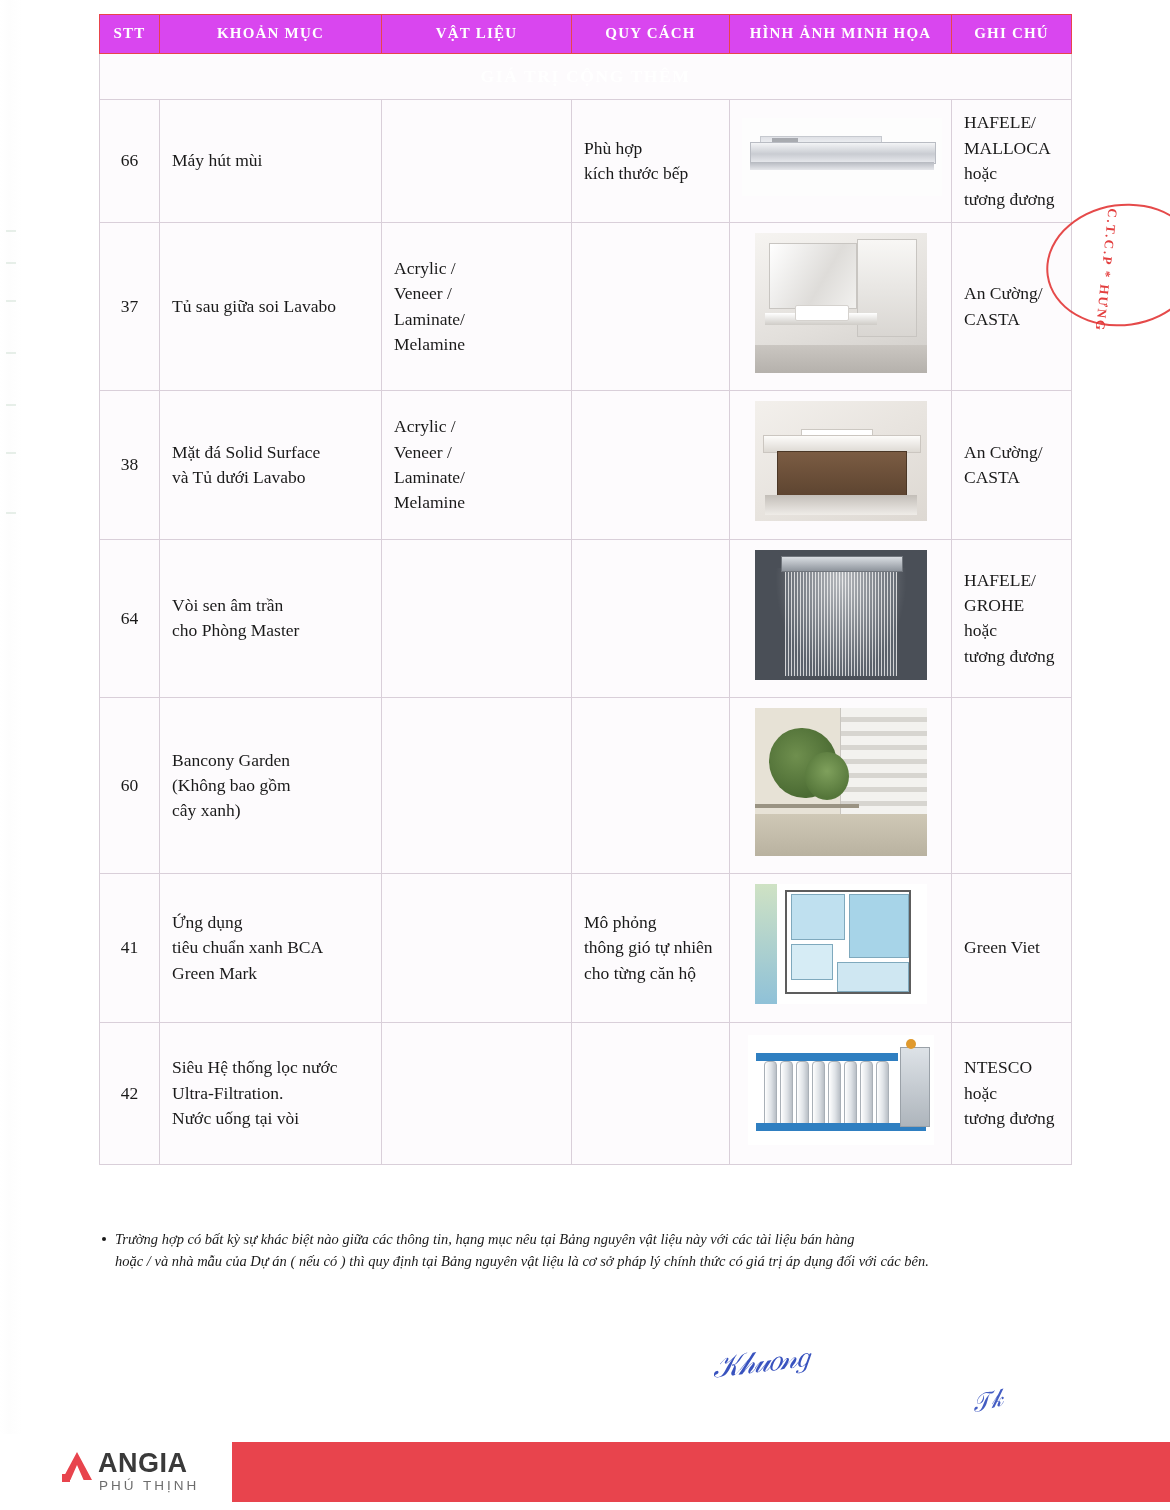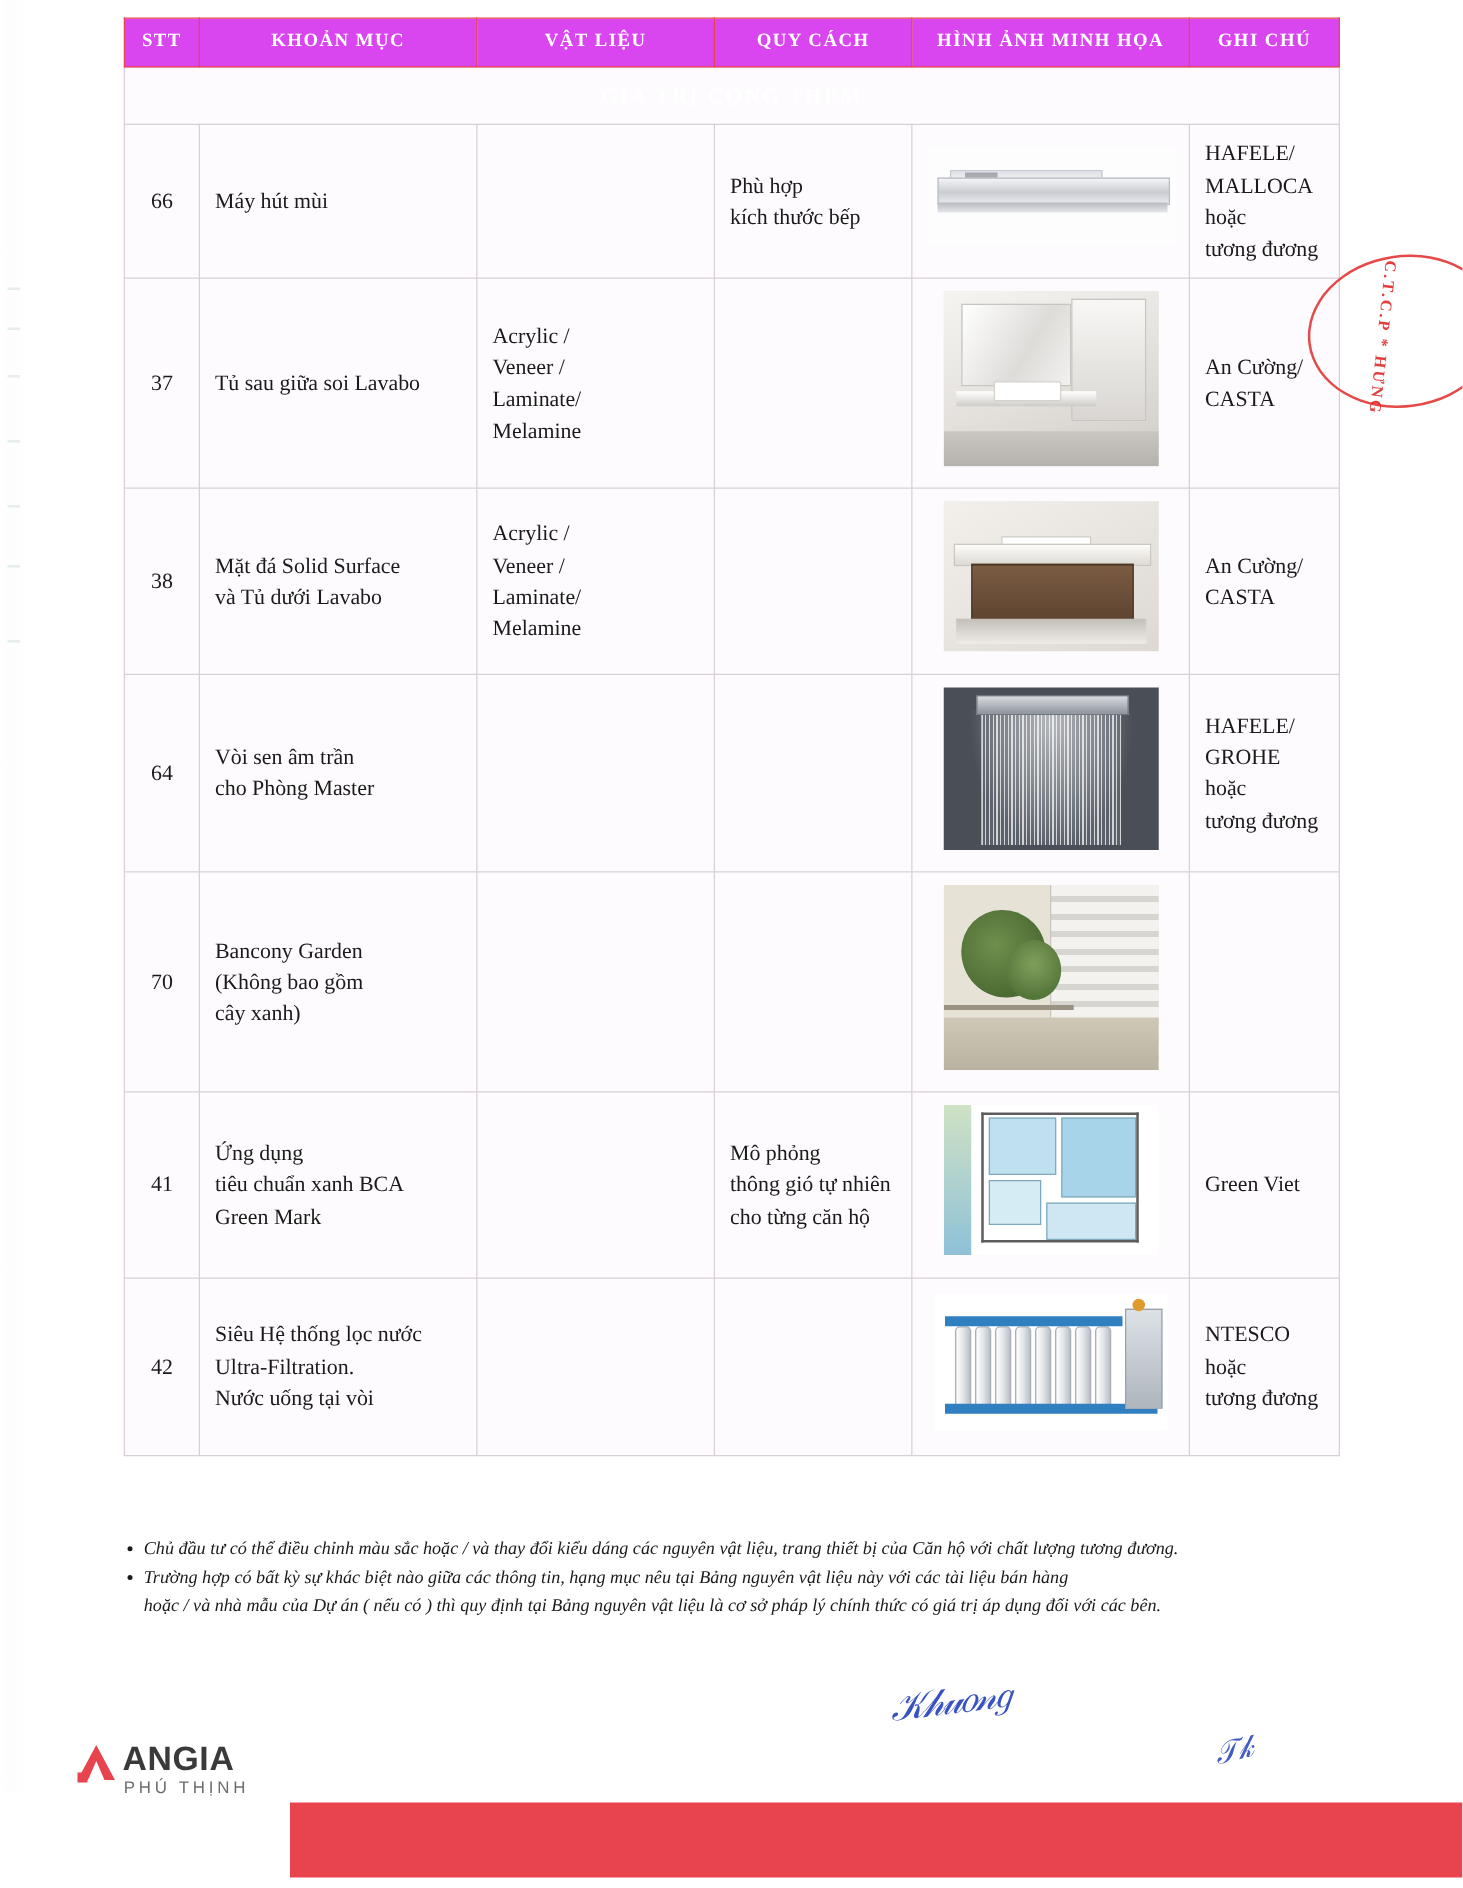--- a/index.html
+++ b/index.html
@@ -368,21 +368,21 @@
     position: absolute;
     left: 232px;
     top: 1442px;
     width: 938px;
     height: 60px;
     background: #e8444d;
   }
   .logo-wrap {
     position: absolute;
     left: 62px;
-    top: 1392px;
+    top: 1448px;
     width: 170px;
     height: 50px;
     text-align: center;
   }
   .logo-mark {
     position: absolute;
     left: 0; top: 4px;
     width: 30px; height: 28px;
     background: #e8444d;
     clip-path: polygon(0% 100%, 50% 0%, 100% 100%, 72% 100%, 50% 46%, 28% 100%);
@@ -547,21 +547,21 @@
         </td>
         <td class="note">
             <div class="cellbox">HAFELE/
 GROHE
 hoặc
 tương đương</div>
           </td>
       </tr>
 
       <tr style="height:163px">
-        <td class="stt">70</td>
+        <td class="stt">60</td>
         <td class="item">
             <div class="cellbox">Bancony Garden
 (Không bao gồm
 cây xanh)</div>
           </td>
         <td class="mat">
             <div class="cellbox"></div>
           </td>
         <td class="specs">
             <div class="cellbox"></div>
@@ -638,21 +638,20 @@
 hoặc
 tương đương</div>
           </td>
       </tr>
 
     </tbody>
   </table>
 
   <div class="notes">
     <ul>
-      <li>Chủ đầu tư có thể điều chỉnh màu sắc hoặc / và thay đổi kiểu dáng các nguyên vật liệu, trang thiết bị của Căn hộ với chất lượng tương đương.</li>
       <li>Trường hợp có bất kỳ sự khác biệt nào giữa các thông tin, hạng mục nêu tại Bảng nguyên vật liệu này với các tài liệu bán hàng
 hoặc / và nhà mẫu của Dự án ( nếu có ) thì quy định tại Bảng nguyên vật liệu là cơ sở pháp lý chính thức có giá trị áp dụng đối với các bên.</li>
     </ul>
   </div>
 
   <div class="stamp">
     <div class="ring"></div>
     <div class="txt">C.T.C.P * HƯNG</div>
   </div>
 

